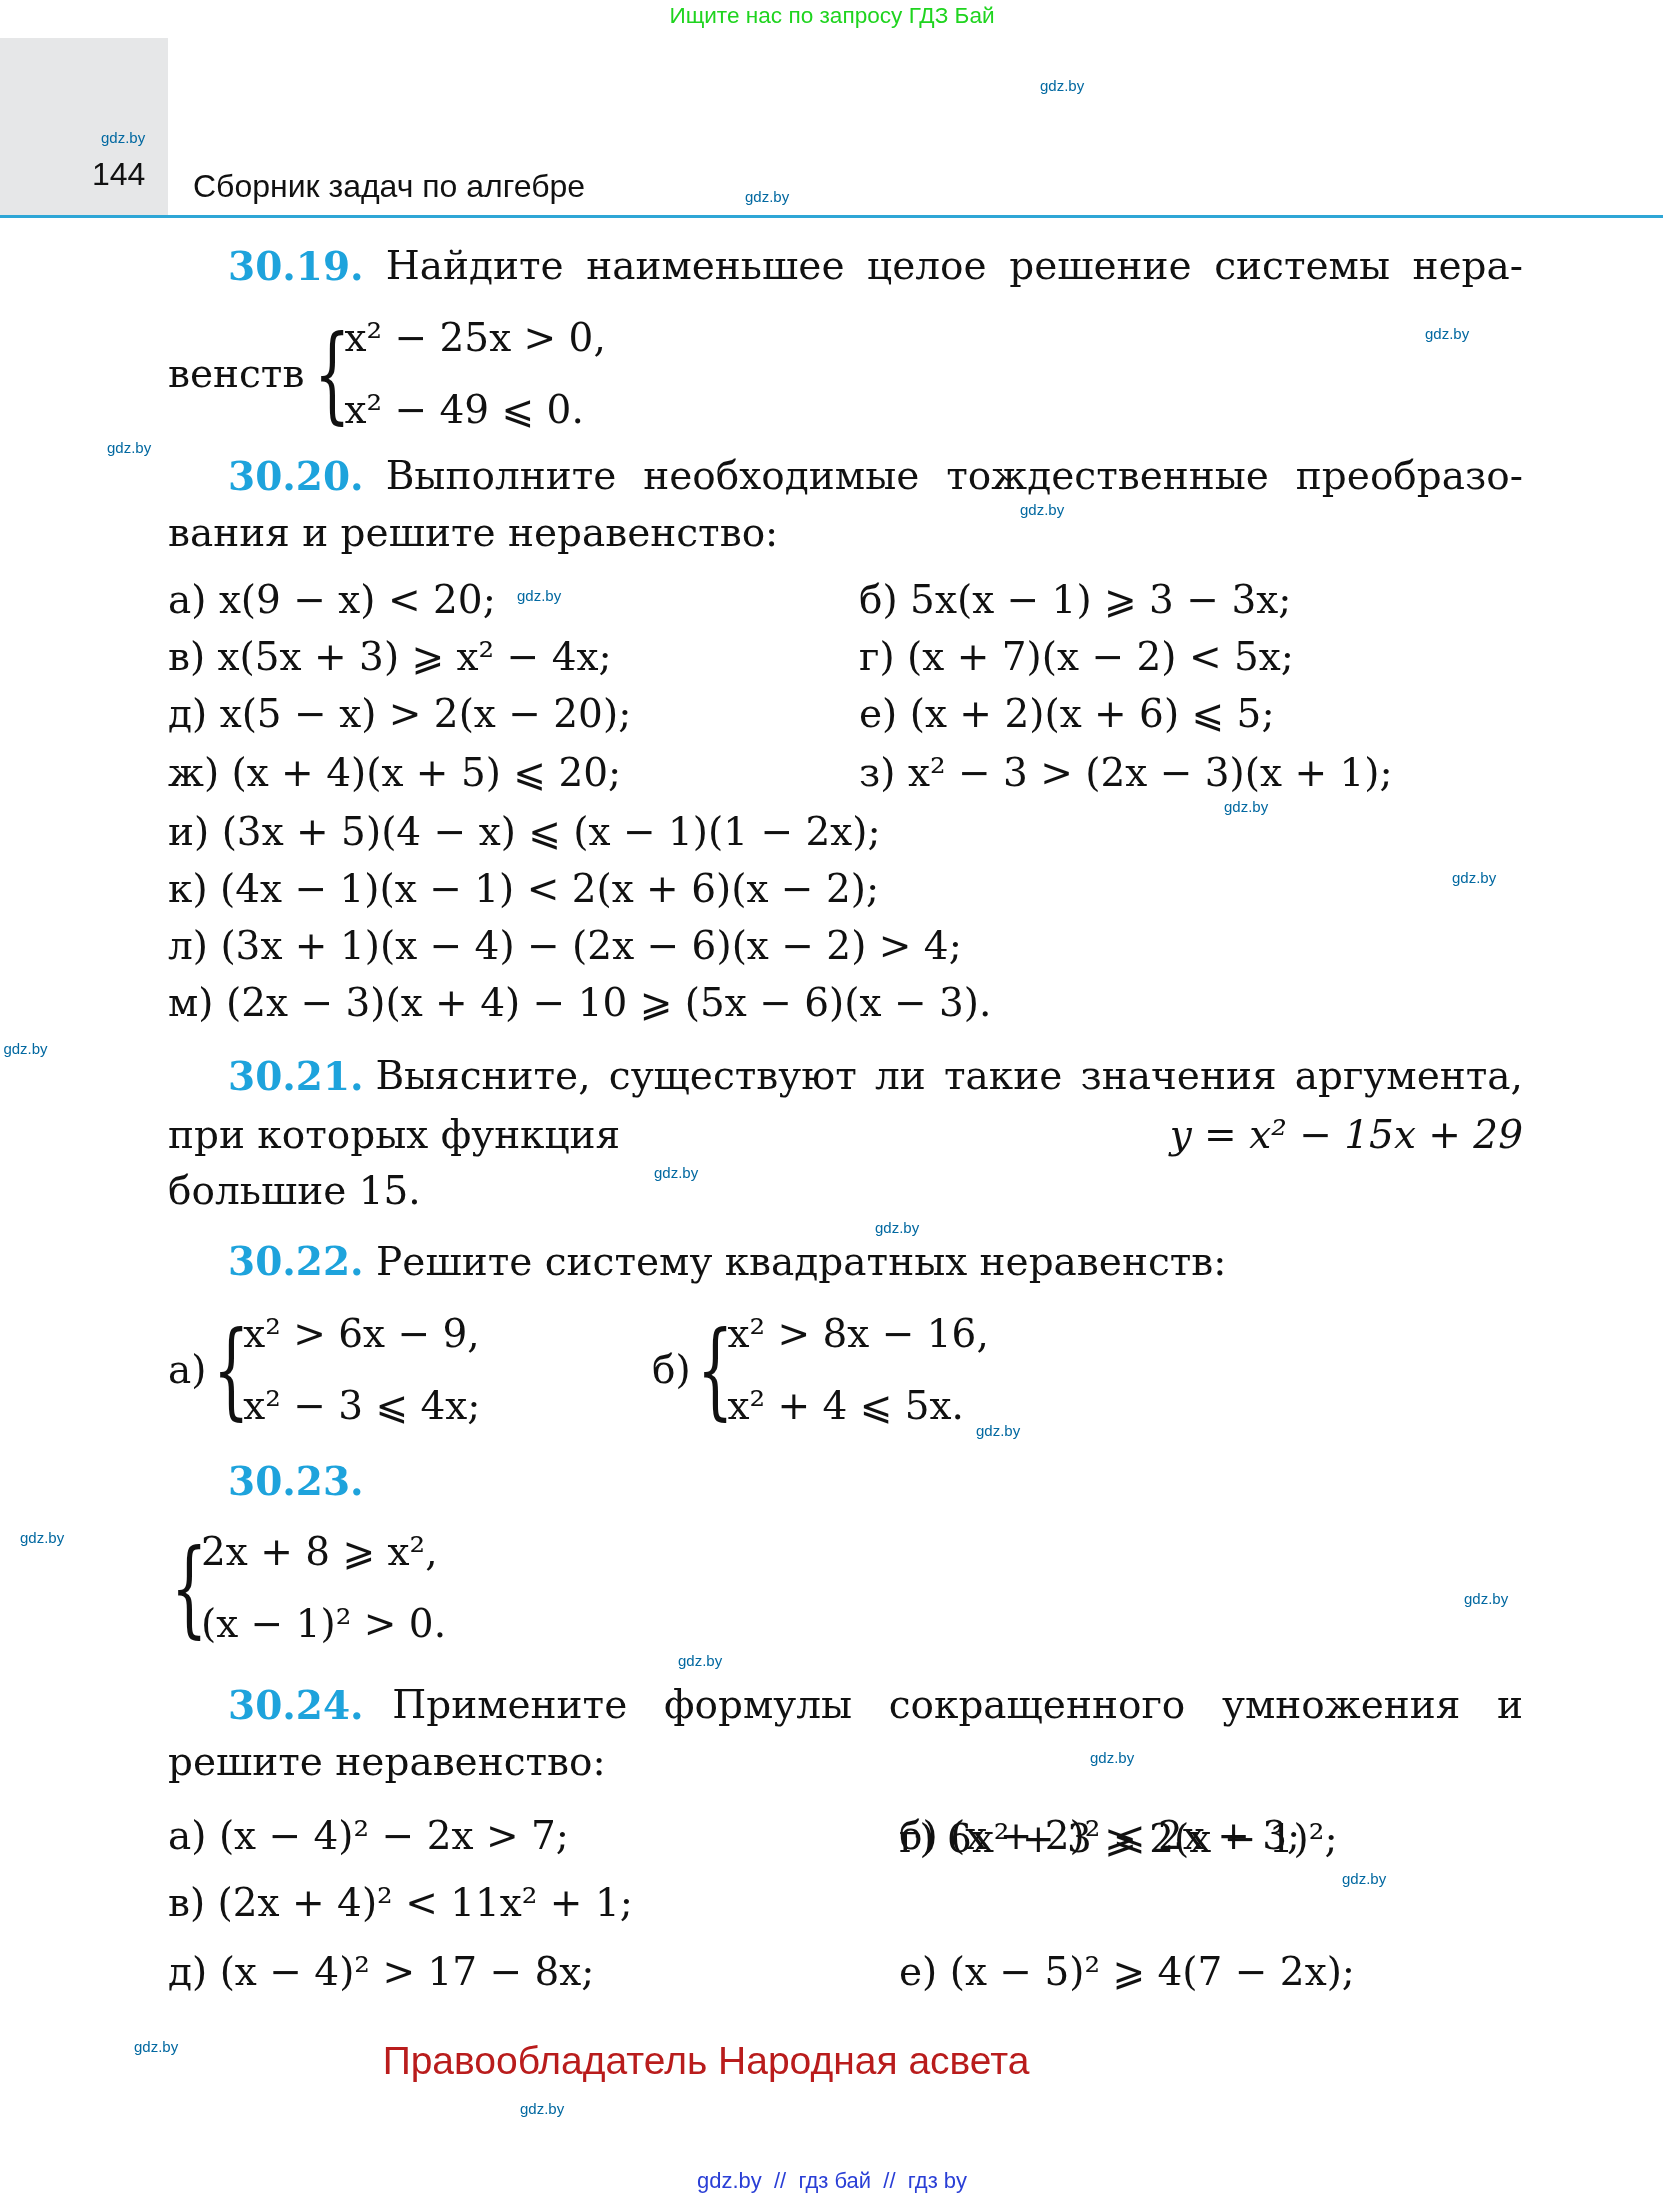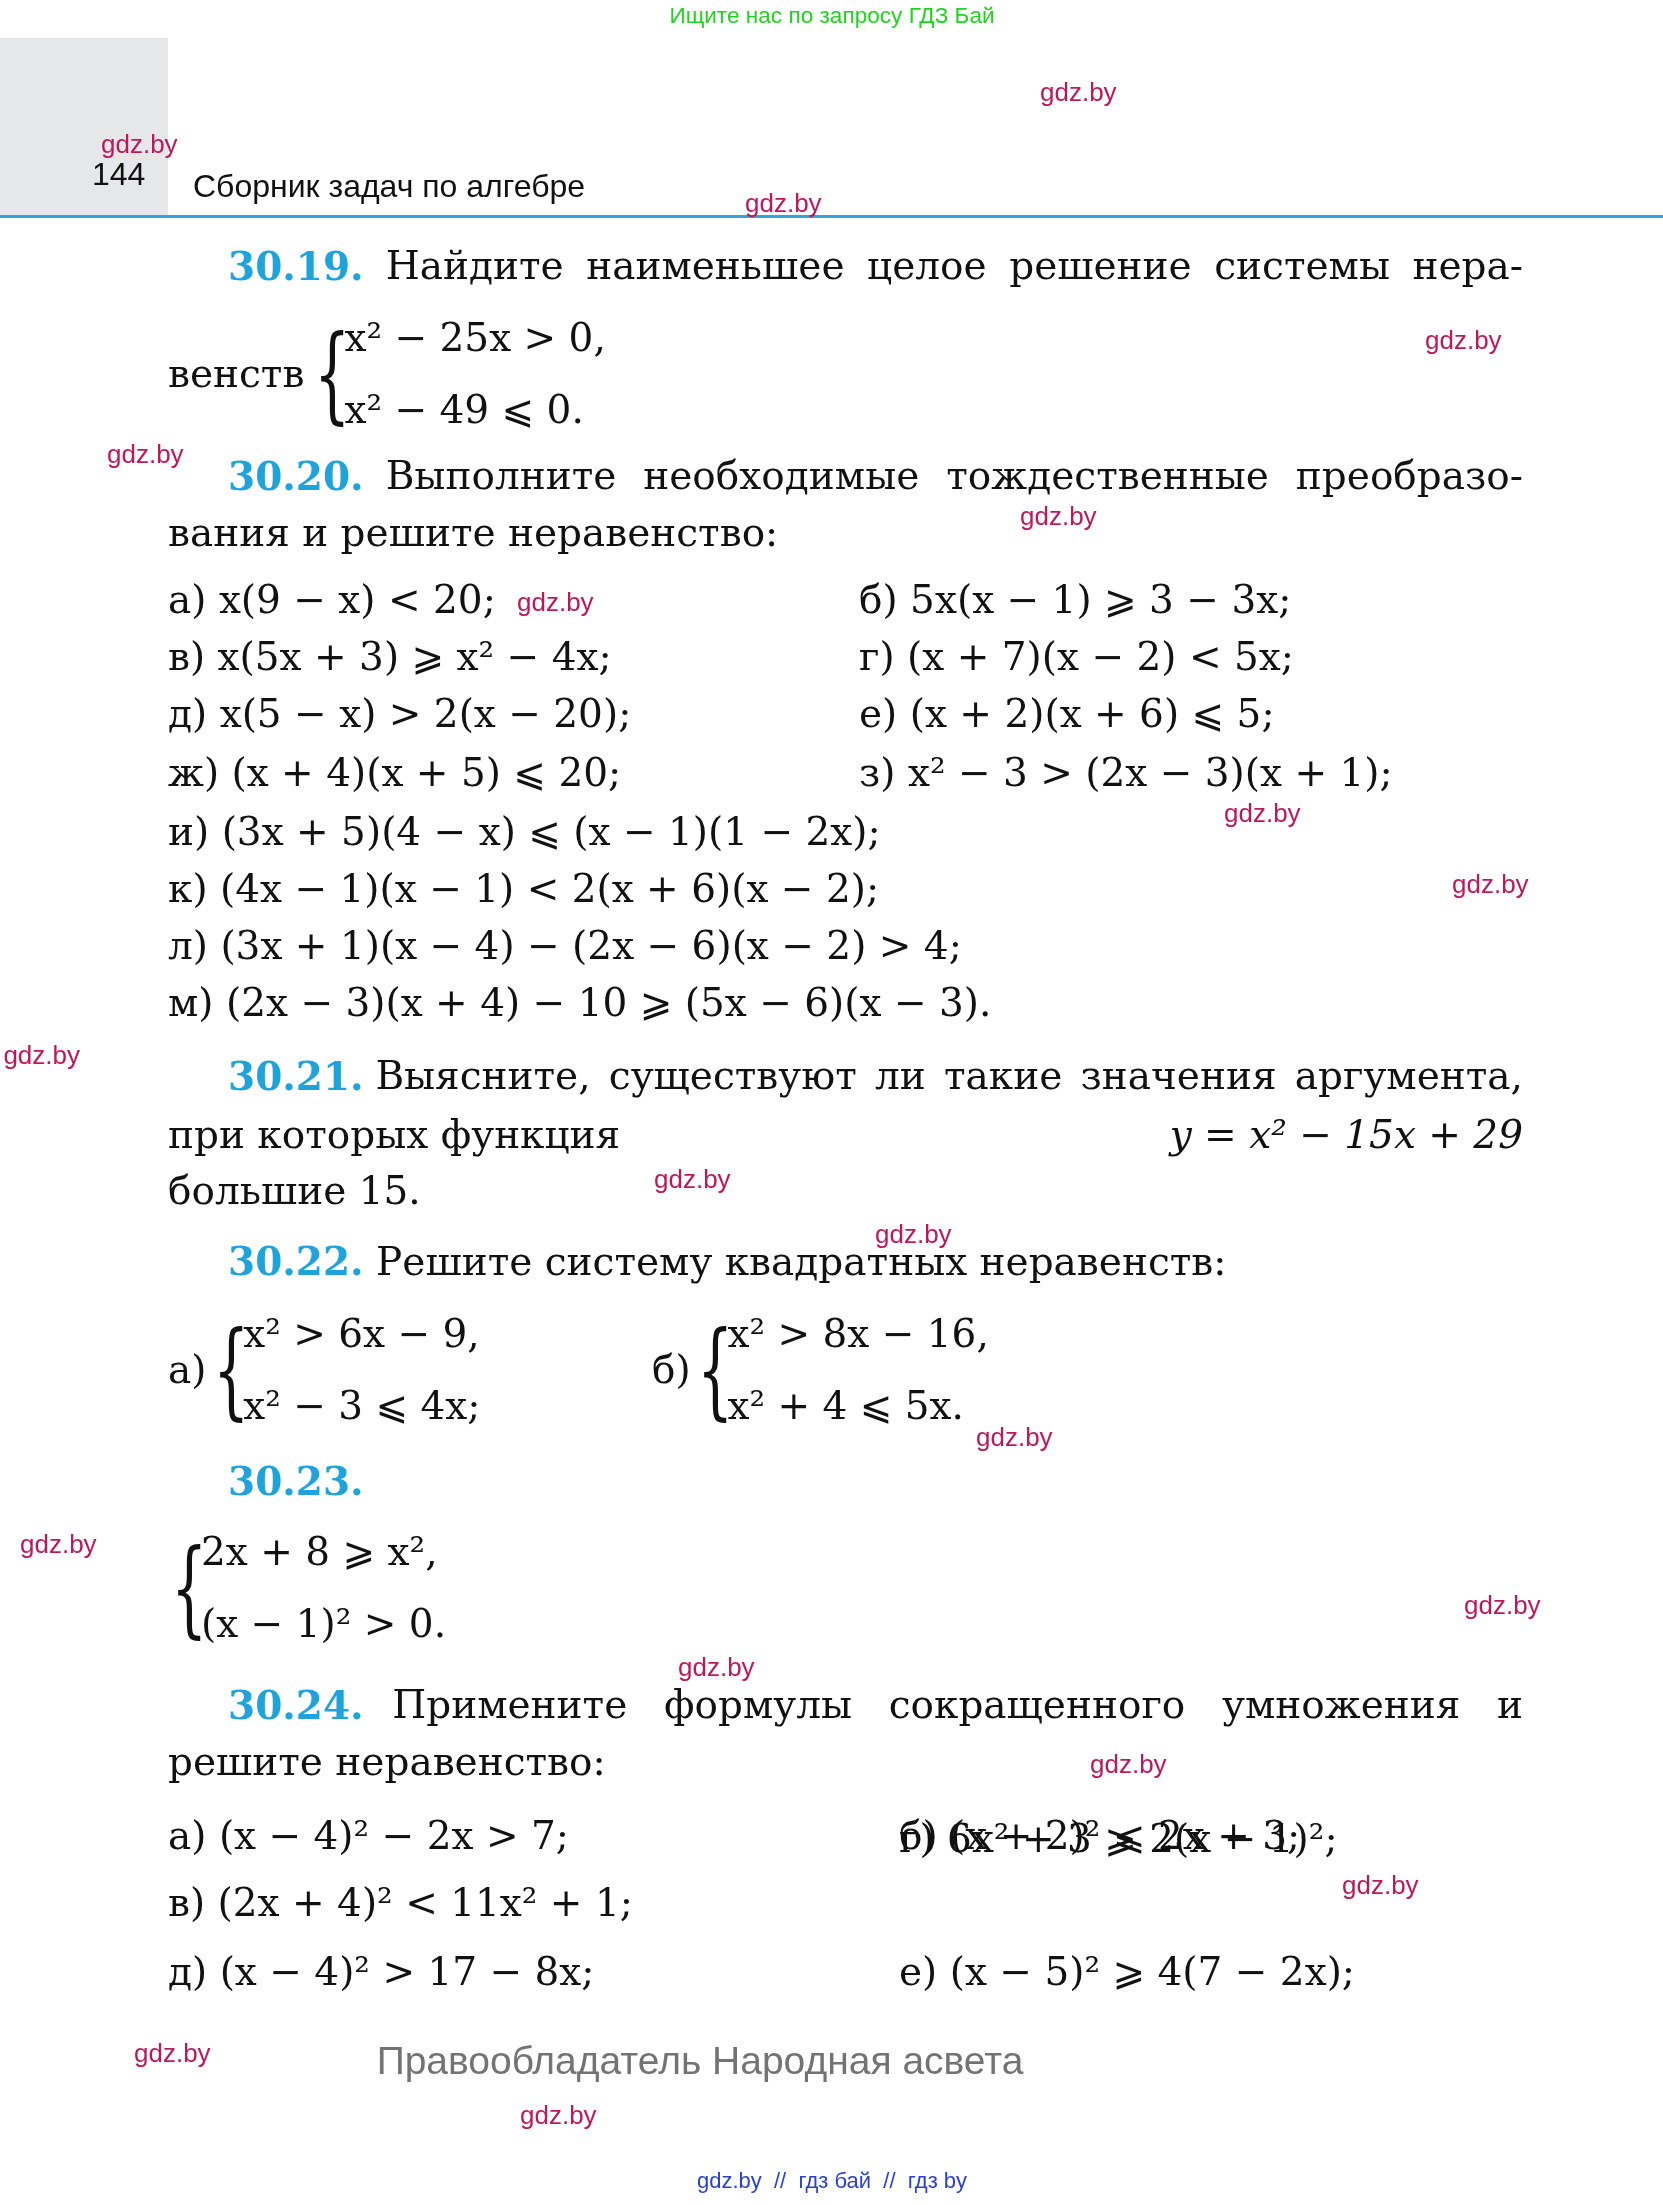--- a/index.html
+++ b/index.html
@@ -5,30 +5,30 @@
   html, body { margin:0; padding:0; }
   body { width:1664px; height:2205px; position:relative; background:#ffffff; overflow:hidden;
          font-family:"DejaVu Serif", serif; color:#111; }
   .abs { position:absolute; }
   .top-banner { left:0; width:1664px; top:3.4px; text-align:center; font-family:"Liberation Sans", sans-serif;
                 font-size:22.6px; color:#1fd41f; }
   .grey-box { left:0; top:38px; width:168px; height:179px; background:#e6e7e8; }
   .header-rule { left:0; top:215px; width:1664px; height:3.4px; background:#2ea6d6; }
   .page-num { left:92px; top:156px; font-family:"Liberation Sans", sans-serif; font-size:32px; color:#111; }
   .running-head { left:193px; top:168px; font-family:"Liberation Sans", sans-serif; font-size:32px; color:#111; }
-  .wm { font-family:"Liberation Sans", sans-serif; font-size:26px; color:#be185d; white-space:nowrap; }
+  .wm { font-family:"Liberation Sans", sans-serif; font-size:15px; color:#0369a1; white-space:nowrap; }
   .line { font-size:39px; white-space:nowrap; line-height:50px; }
   .pnum { color:#1ea3dc; font-weight:bold; }
   .just { display:flex; justify-content:space-between; }
   .sys { display:flex; align-items:center; }
   .brace { font-size:104px; line-height:101px; font-weight:100; margin-right:5px; transform:scaleX(0.55); transform-origin:left center; display:inline-block; width:25px; }
   .sys-rows { display:flex; flex-direction:column; }
   .sys-rows .r { line-height:72px; }
-  .copyright { left:4px; width:1392px; top:2039px; text-align:center; font-family:"Liberation Sans", sans-serif;
-               font-size:39px; color:#737373; }
+  .copyright { left:10px; width:1392px; top:2039px; text-align:center; font-family:"Liberation Sans", sans-serif;
+               font-size:39px; color:#b91c1c; }
   .footer-links { left:0; width:1664px; top:2168px; text-align:center; font-family:"Liberation Sans", sans-serif;
                   font-size:22px; color:#2a3fd6; }
 </style>
 </head>
 <body>
 
 <div class="abs top-banner">Ищите нас по запросу ГДЗ Бай</div>
 <div class="abs grey-box"></div>
 <div class="abs page-num">144</div>
 <div class="abs running-head">Сборник задач по алгебре</div>

